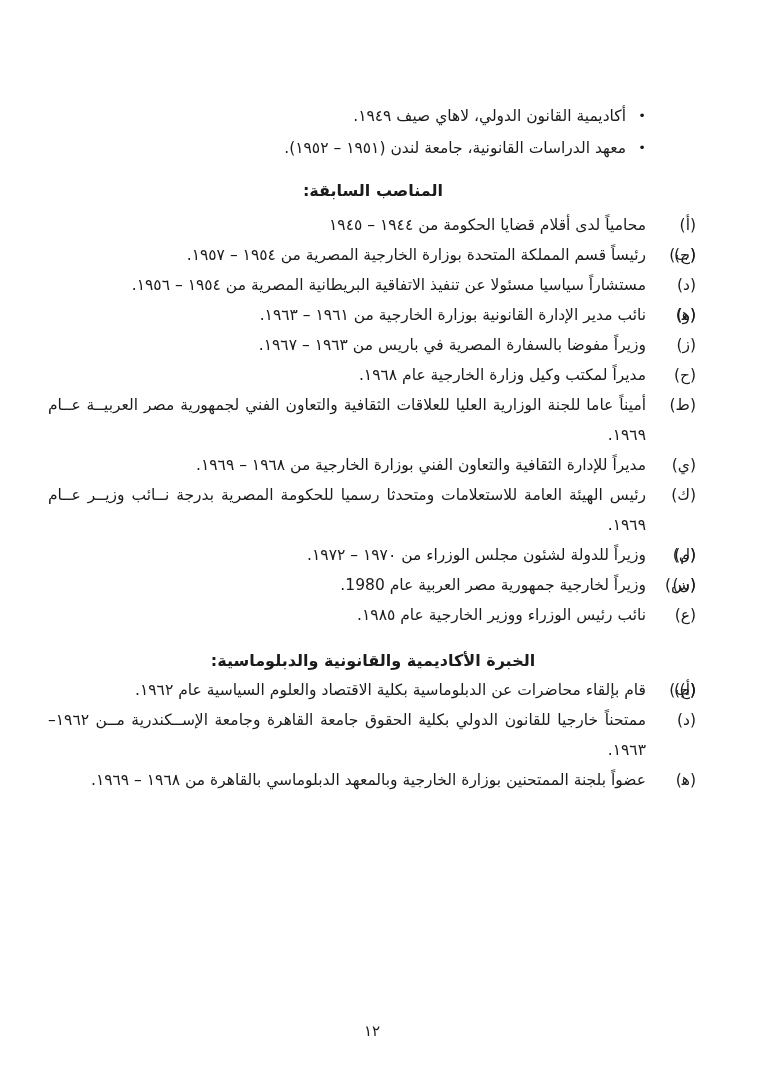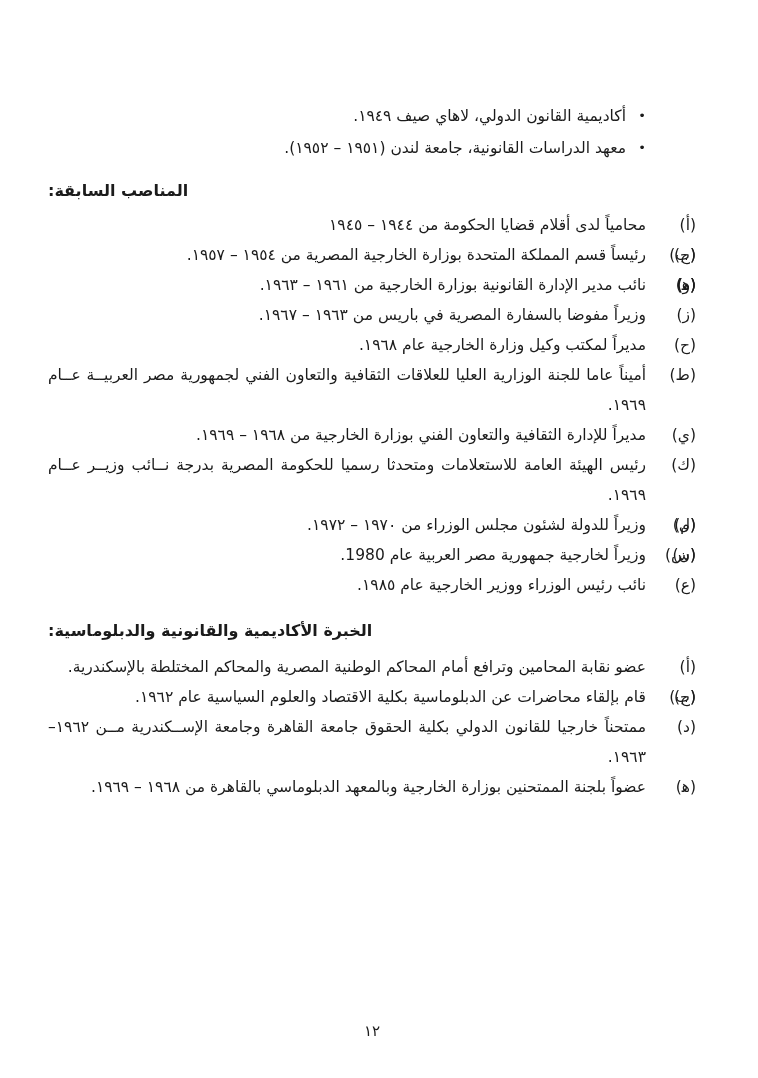--- a/index.html
+++ b/index.html
@@ -32,23 +32,23 @@
     top: 0;
     font-size: 13px;
     line-height: 32px;
   }
   
   .section-title {
     font-size: 16px;
     font-weight: bold;
     line-height: 26px;
     margin: 14px 0 6px 0;
-    text-align: left;
+    text-align: center;
   }
-  .section-title.second { margin-top: 18px; margin-bottom: 8px; }
+  .section-title.second { margin-top: 18px; margin-bottom: 1px; }
   
   .items { }
   .item {
     position: relative;
     padding-right: 52px;
     font-size: 15.5px;
     line-height: 30px;
     text-align: justify;
     text-justify: inter-word;
   }
@@ -95,20 +95,21 @@
       </div>
       <div class="item">
         <span class="marker">(ب)</span>
       </div>
       <div class="item">
         <span class="marker">(ج)</span>
         <span>رئيساً قسم المملكة المتحدة بوزارة الخارجية المصرية من ١٩٥٤ – ١٩٥٧.</span>
       </div>
       <div class="item">
         <span class="marker">(د)</span>
+        <span>مستشاراً سياسيا مسئولا عن تنفيذ الاتفاقية البريطانية المصرية من ١٩٥٤ – ١٩٥٦.</span>
       </div>
       <div class="item">
         <span class="marker">(ﻫ)</span>
       </div>
       <div class="item">
         <span class="marker">(و)</span>
         <span>نائب مدير الإدارة القانونية بوزارة الخارجية من ١٩٦١ – ١٩٦٣.</span>
       </div>
       <div class="item">
         <span class="marker">(ز)</span>
@@ -148,21 +149,20 @@
         <span class="marker">(ع)</span>
         <span>نائب رئيس الوزراء ووزير الخارجية عام ١٩٨٥.</span>
       </div>
     </div>
 
     <div class="section-title second">الخبرة الأكاديمية والقانونية والدبلوماسية:</div>
 
     <div class="items">
       <div class="item">
         <span class="marker">(أ)</span>
-        <span>عضو نقابة المحامين وترافع أمام المحاكم الوطنية المصرية والمحاكم المختلطة بالإسكندرية.</span>
       </div>
       <div class="item">
         <span class="marker">(ب)</span>
       </div>
       <div class="item">
         <span class="marker">(ج)</span>
         <span>قام بإلقاء محاضرات عن الدبلوماسية بكلية الاقتصاد والعلوم السياسية عام ١٩٦٢.</span>
       </div>
       <div class="item">
         <span class="marker">(د)</span>

